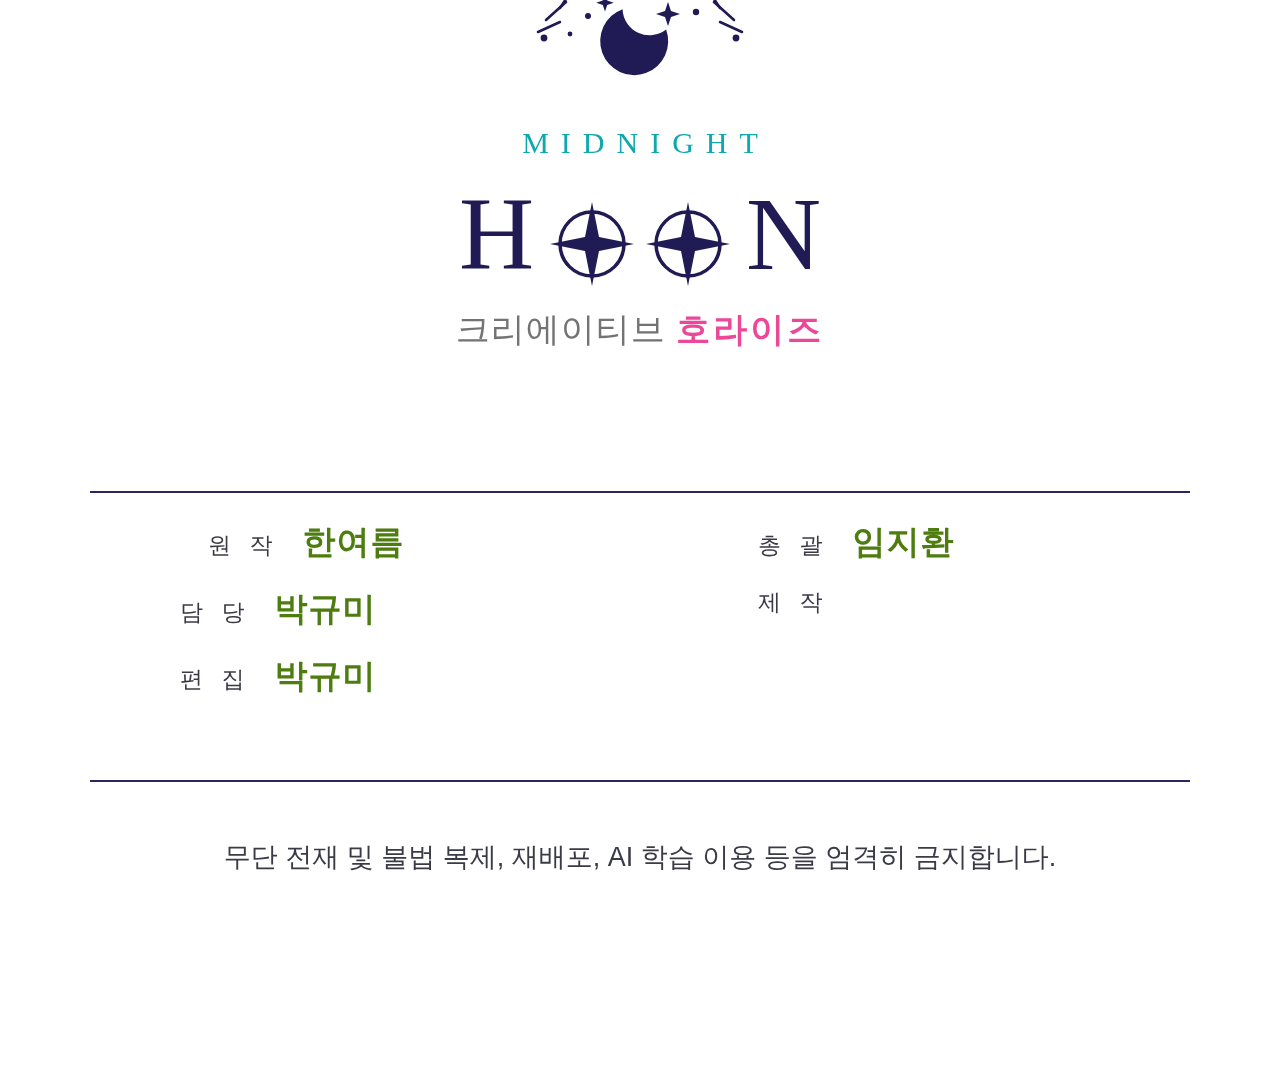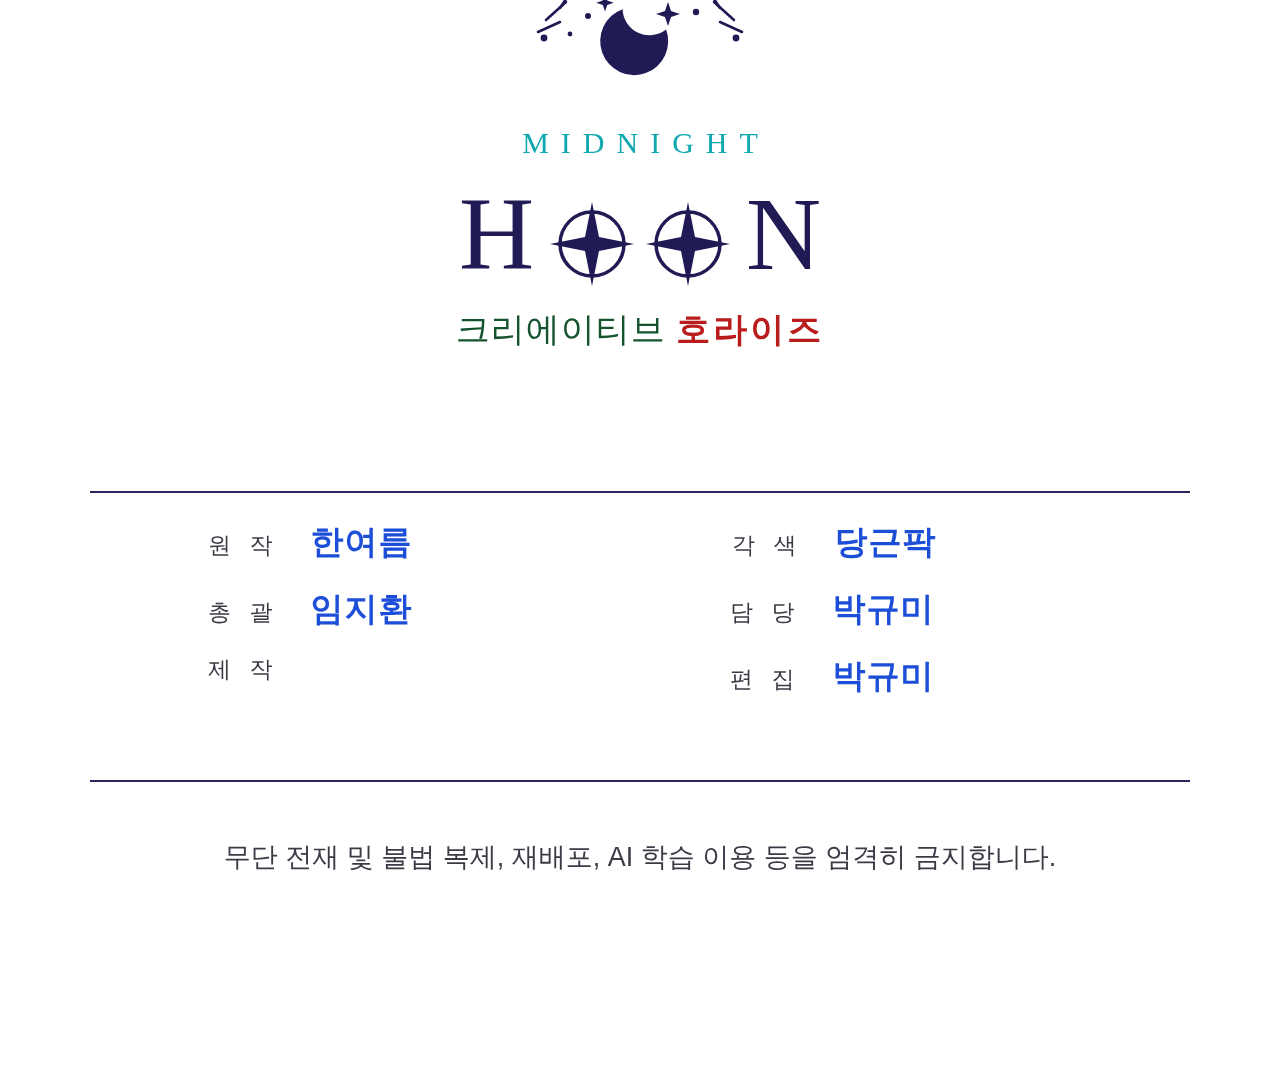--- a/index.html
+++ b/index.html
@@ -67,26 +67,26 @@
   .horizon-svg {
     display: block;
   }
   .sub-kr {
     margin-top: 26px;
     font-size: 34px;
     line-height: 1;
     letter-spacing: 1px;
   }
   .sub-kr .gray {
-    color: #14532d;
+    color: #737373;
     font-weight: 400;
     margin-top: 16px;
   }
   .sub-kr .teal {
-    color: #b91c1c;
+    color: #ec4899;
     font-weight: 700;
     margin-left: 0;
     letter-spacing: 3px;
     font-family: Liberation Serif, serif;
   }
 
   
   .rule {
     position: absolute;
     left: 90px;
@@ -117,22 +117,22 @@
   .credit-role {
     font-size: 23px;
     color: #3a3a45;
     letter-spacing: 6px;
     min-width: 62px;
     white-space: nowrap;
   }
   .credit-name {
     font-size: 33px;
     font-weight: 700;
-    color: #1d4ed8;
-    margin-left: 32px;
+    color: #4d7c0f;
+    margin-left: 24px;
     letter-spacing: 1px;
     white-space: nowrap;
   }
   .credit-cell.empty .credit-role,
   .credit-cell.empty .credit-name { visibility: hidden; }
 
   
   .copyright {
     position: absolute;
     top: 838px;
@@ -204,24 +204,20 @@
   </div>
 
   <div class="rule top"></div>
   <div class="rule bottom"></div>
 
   <div class="credits">
     <div class="credit-cell c1">
       <span class="credit-role">원 작</span>
       <span class="credit-name">한여름</span>
     </div>
-    <div class="credit-cell c3">
-      <span class="credit-role">각 색</span>
-      <span class="credit-name">당근팍</span>
-    </div>
 
     <div class="credit-cell c1">
       <span class="credit-role">총 괄</span>
       <span class="credit-name">임지환</span>
     </div>
     <div class="credit-cell c2">
       <span class="credit-role">담 당</span>
       <span class="credit-name">박규미</span>
     </div>
 

